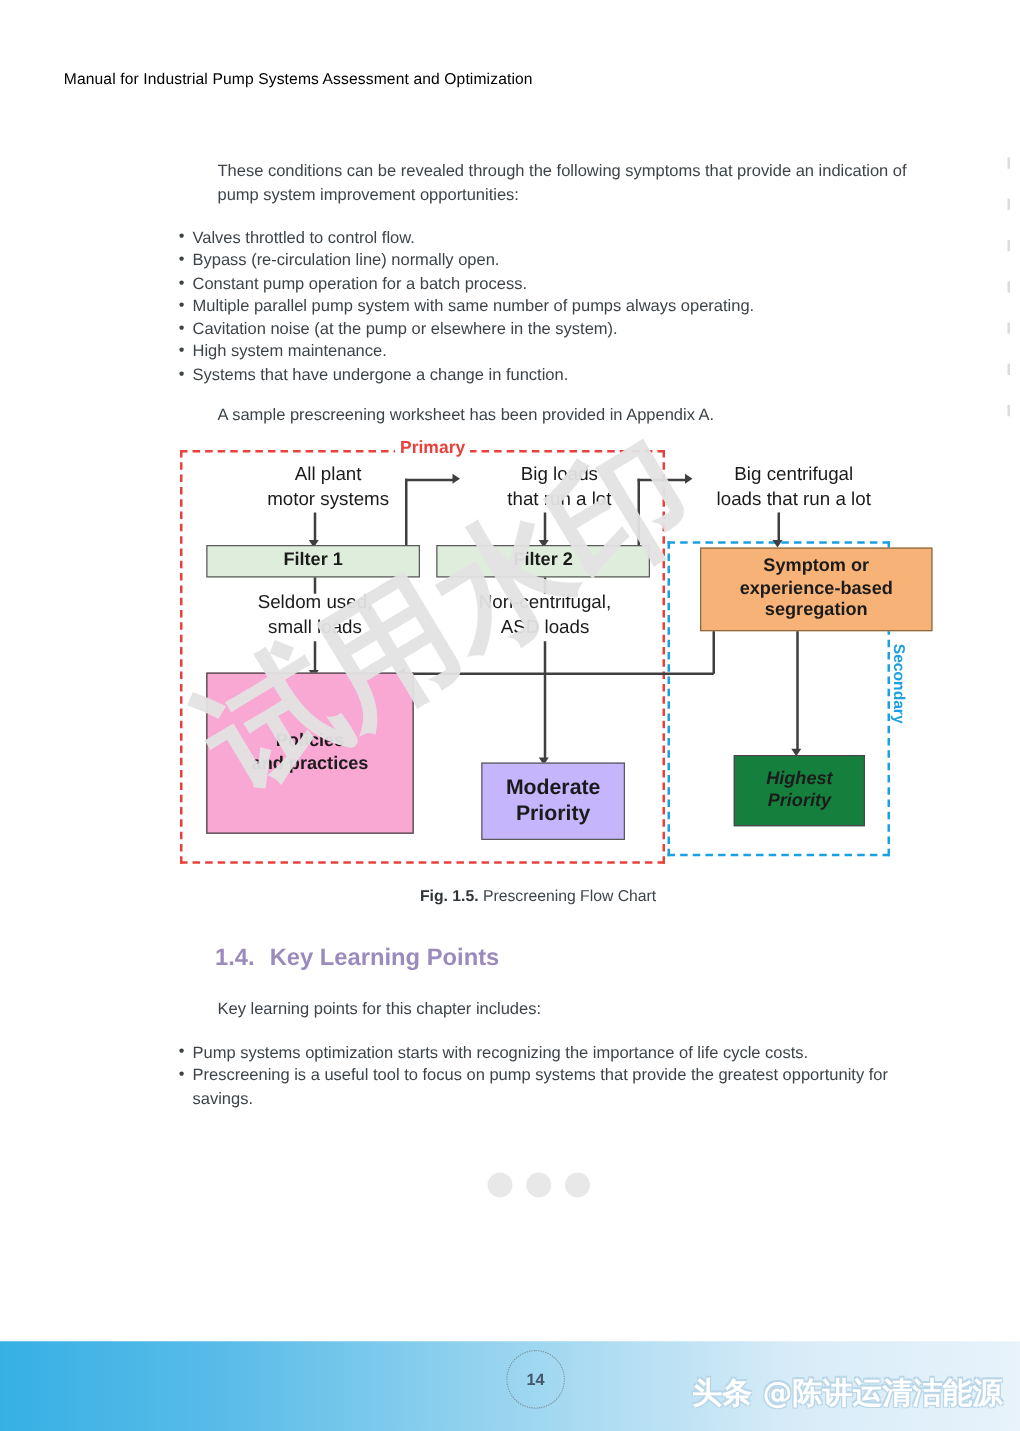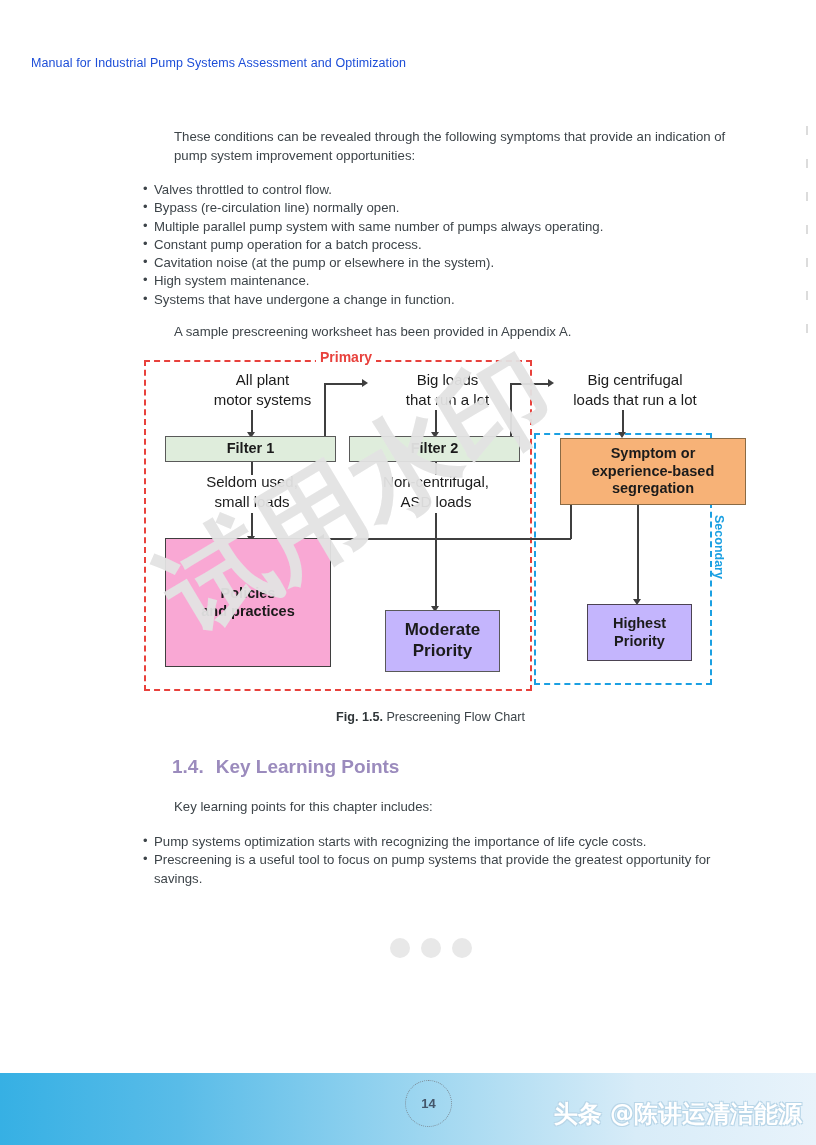--- a/index.html
+++ b/index.html
@@ -5,22 +5,22 @@
   html,body{margin:0;padding:0;}
   body{
     width:816px;height:1145px;position:relative;overflow:hidden;
     background:#ffffff;
     font-family:"Liberation Sans","DejaVu Sans",sans-serif;
     -webkit-font-smoothing:antialiased;
   }
 
   
   #running-head{
-    position:absolute;left:31px;top:56px;
-    font-size:12.5px;color:#1d4ed8;letter-spacing:.1px;white-space:nowrap;
+    position:absolute;left:51px;top:56px;
+    font-size:12.5px;color:#000000;letter-spacing:.1px;white-space:nowrap;
   }
 
   
   #margin-ticks{position:absolute;left:806px;top:126px;width:3px;height:240px;}
   #margin-ticks i{display:block;width:2px;height:9px;background:#dcdcdc;margin-bottom:24px;}
   .para{
     font-size:13.2px;line-height:18.6px;color:#3d4449;margin-left:31px;
   }
   .bullets{margin:0;padding:0;list-style:none;}
   .bullets li{
@@ -60,21 +60,21 @@
   #title-secondary{
     color:#1ba0e2;font-size:12.5px;
     transform:rotate(90deg);transform-origin:left top;white-space:nowrap;
   }
 
   
   .filter-box{background:#dfeddc;border:1.7px solid #595959;font-size:14.5px;}
   .orange-box{background:#f7b277;border:1.4px solid #8a6a44;font-size:14.5px;}
   .blue-box{background:#f9a8d4;border:1.6px solid #3f3f3f;font-size:14.5px;}
   .lavender-box{background:#c4b5fd;border:1.5px solid #595959;font-size:17px;}
-  .purple-box{background:#c4b5fd;border:1.5px solid #4c4352;font-size:14.5px;}
+  .purple-box{background:#15803d;border:1.5px solid #4c4352;font-size:14.5px;font-style:italic;}
 
   
   .conn{position:absolute;background:#3f3f3f;}
   .vline{width:1.5px;}
   .hline{height:1.5px;}
   .arrow-down{
     position:absolute;width:0;height:0;
     border-left:4.3px solid transparent;border-right:4.3px solid transparent;
     border-top:6.5px solid #3f3f3f;
   }
@@ -153,22 +153,22 @@
     <i></i>
     <i></i>
     <i></i>
 </div>
 
 <div id="intro-para" class="para">These conditions can be revealed through the following symptoms that provide an indication of pump system improvement opportunities:</div>
 
 <ul id="symptom-list" class="bullets">
   <li>Valves throttled to control flow.</li>
   <li>Bypass (re-circulation line) normally open.</li>
+  <li>Constant pump operation for a batch process.</li>
   <li>Multiple parallel pump system with same number of pumps always operating.</li>
-  <li>Constant pump operation for a batch process.</li>
   <li>Cavitation noise (at the pump or elsewhere in the system).</li>
   <li>High system maintenance.</li>
   <li>Systems that have undergone a change in function.</li>
 </ul>
 
 <div id="appendix-para" class="para">A sample prescreening worksheet has been provided in Appendix A.</div>
 
 <div id="flowchart">
 
   <div class="frame" id="frame-primary" style="left:4px;top:12px;width:388px;height:331px;"></div>

